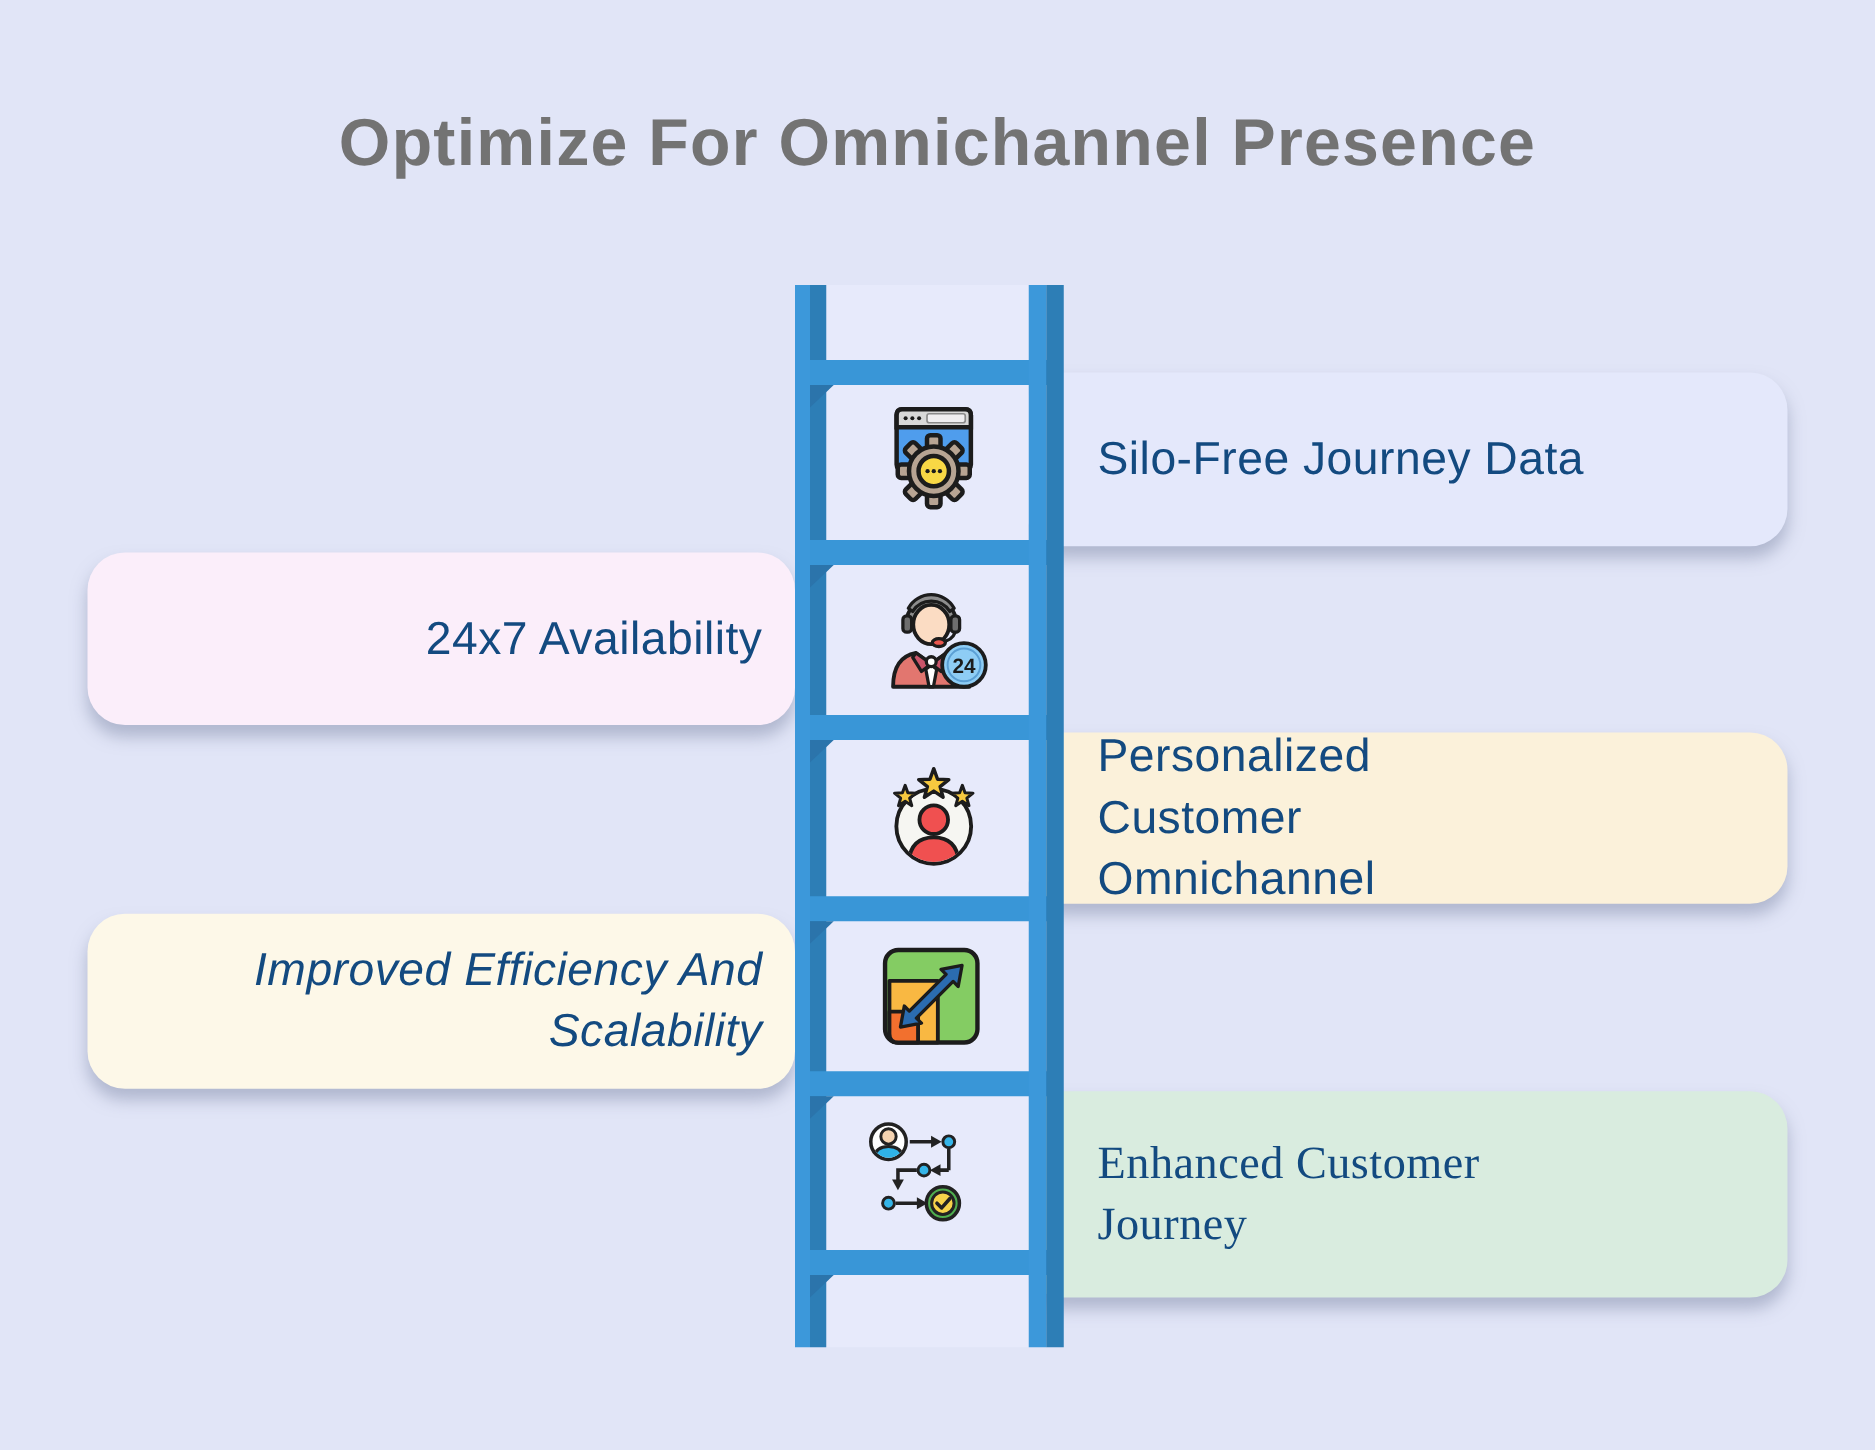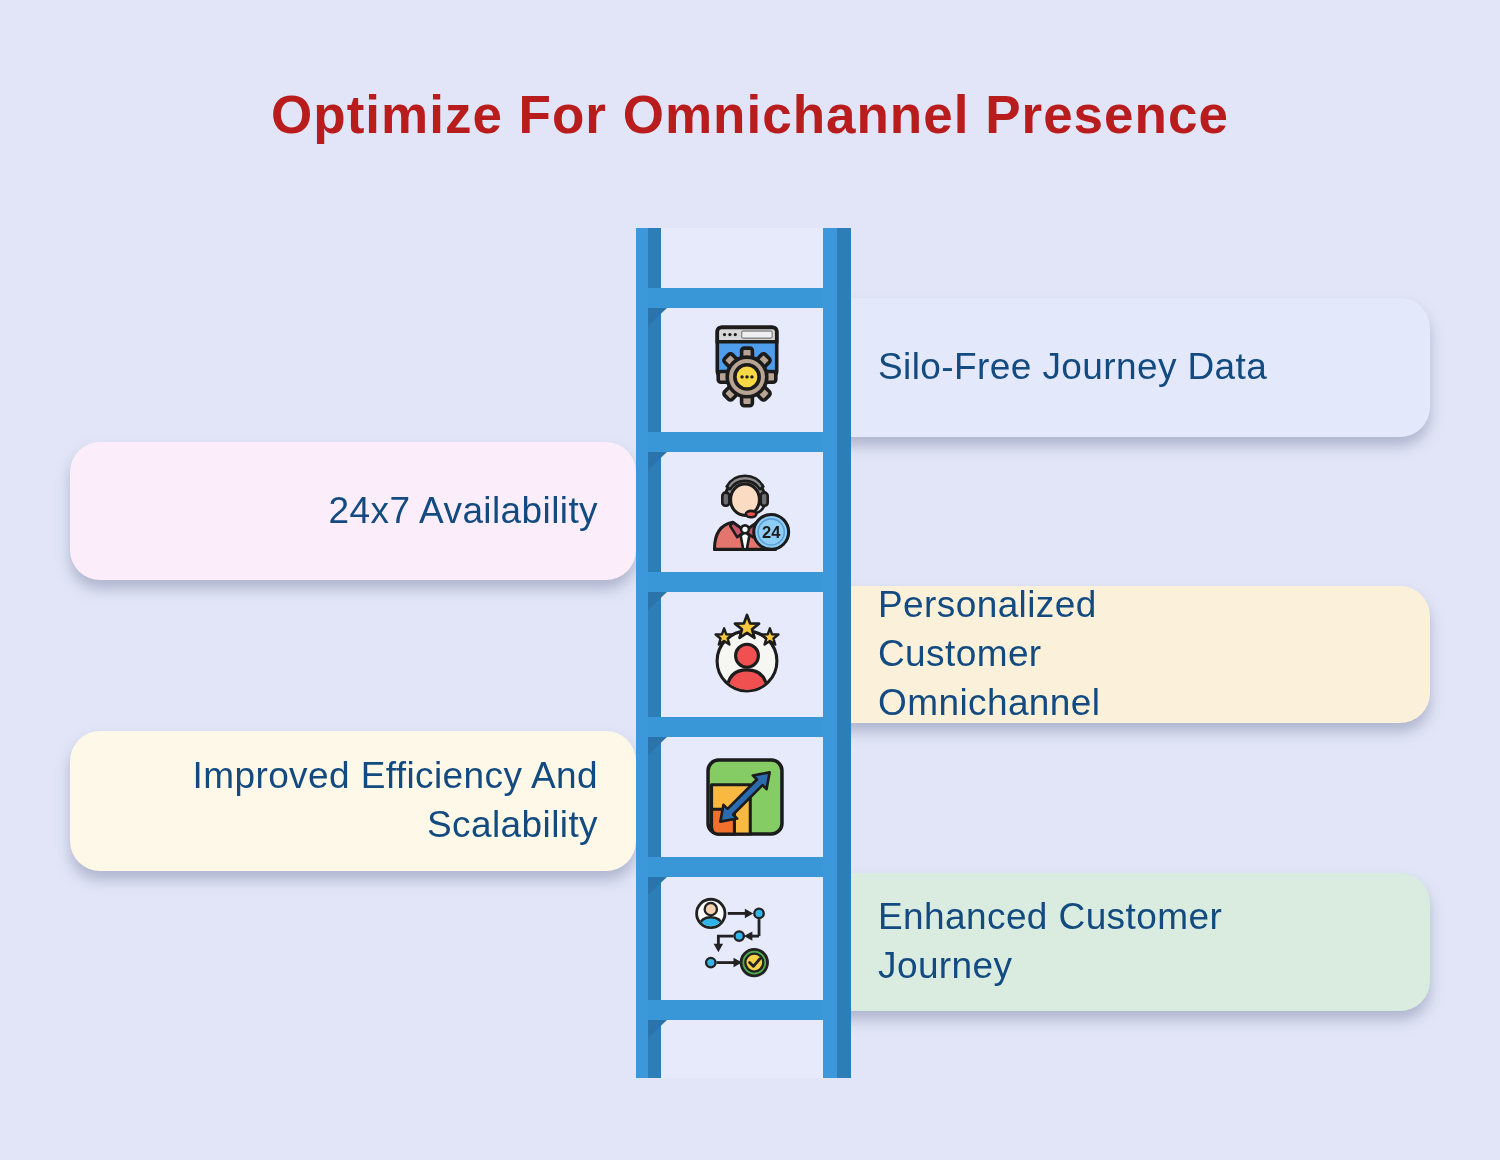--- a/index.html
+++ b/index.html
@@ -8,44 +8,44 @@
     background:#e1e5f7;
     font-family:"Liberation Sans","DejaVu Sans",sans-serif;
     position:relative;overflow:hidden;
   }
   .canvas{position:absolute;inset:0;width:1500px;height:1160px;}
 
   .title{
     position:absolute;left:0;top:84px;width:1500px;
     text-align:center;
     font-size:53px;font-weight:700;letter-spacing:1px;
-    color:#b91c1c;
+    color:#737373;
   }
 
   .card{
     position:absolute;
     border-radius:30px;
     display:flex;align-items:center;
     box-shadow:0 9px 13px rgba(128,138,168,0.5);
     color:#134a80;
     font-size:37px;font-weight:500;letter-spacing:.4px;
     line-height:1.32;
   }
   .card.right{left:820px;width:610px;padding-left:58px;box-sizing:border-box;justify-content:flex-start;}
-  .card.left{left:70px;width:566px;padding-right:38px;box-sizing:border-box;justify-content:flex-end;text-align:right;}
+  .card.left{left:70px;width:566px;padding-right:26px;box-sizing:border-box;justify-content:flex-end;text-align:right;}
 
   .card.c1{top:298px;height:139px;}
   .card.c2{top:442px;height:138px;}
   .card.c3{top:586px;height:137px;}
   .card.c4{top:731px;height:140px;}
-  .card.c5{top:873px;height:138px;}
+  .card.c5{top:873px;height:165px;font-family:Liberation Serif, serif;}
 
   .card.c1 .lbl, .card.c2 .lbl{white-space:nowrap;}
   .card.c3 .lbl{width:392px;}
-  .card.c4 .lbl{width:462px;}
+  .card.c4 .lbl{width:462px;font-style:italic;}
   .card.c5 .lbl{width:424px;}
 
   .ladder{position:absolute;left:600px;top:228px;width:280px;height:850px;}
 
   .step-icon{position:absolute;}
   #icon1{left:702px;top:322px;width:90px;height:90px;}
   #icon2{left:697px;top:466px;width:96px;height:90px;}
   #icon3{left:703px;top:610px;width:88px;height:88px;}
   #icon4{left:701px;top:753px;width:88px;height:88px;}
   #icon5{left:690px;top:894px;width:104px;height:88px;}

